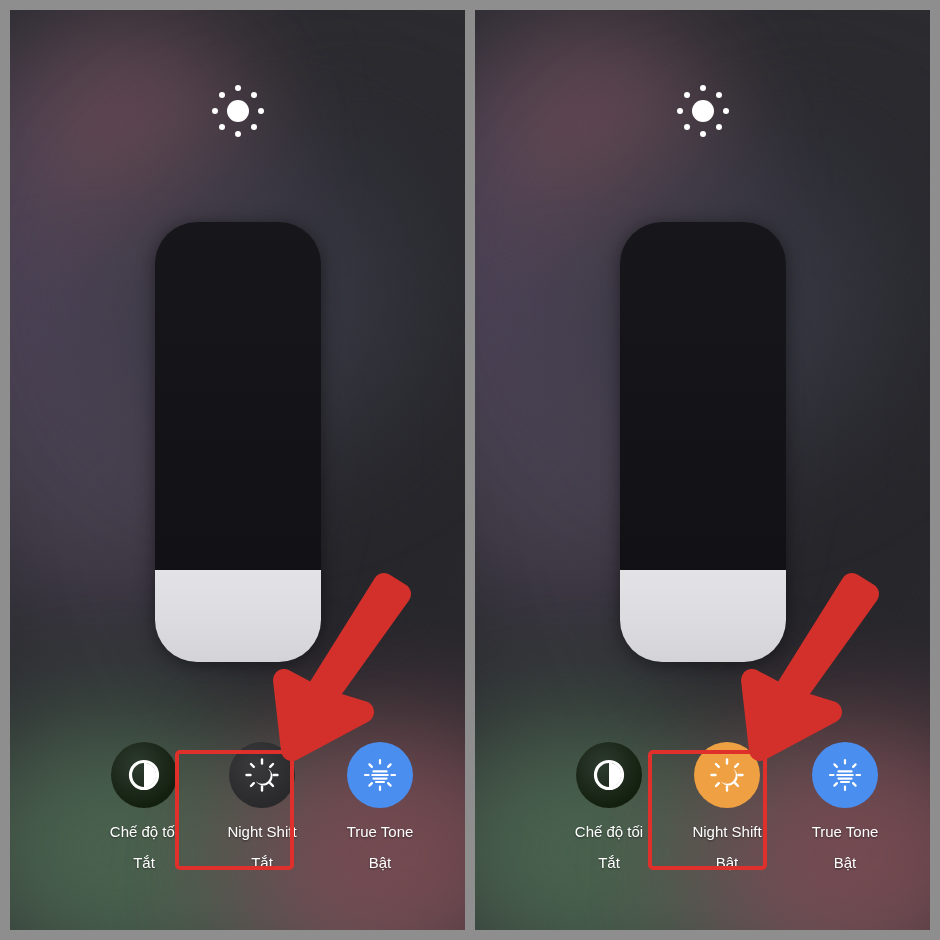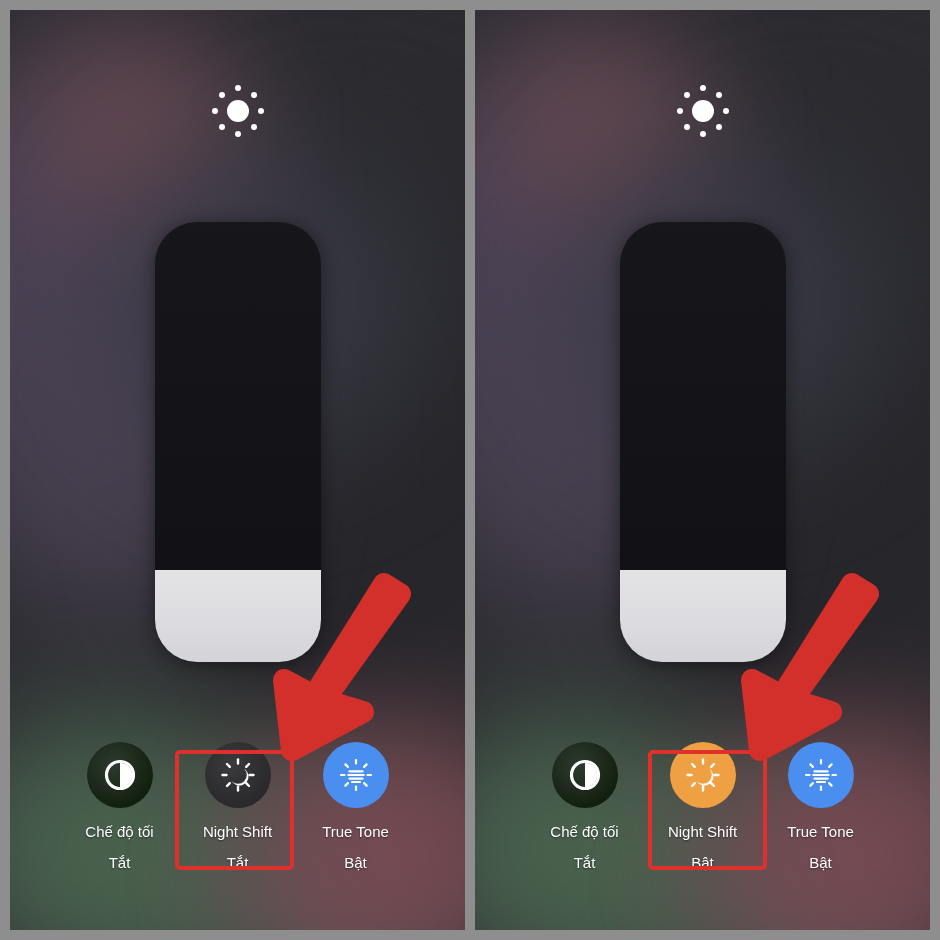--- a/index.html
+++ b/index.html
@@ -84,21 +84,21 @@
   .arrow { position: absolute; pointer-events: none; }
   .arrow-left  { left: 262px; top: 572px; width: 160px; height: 200px; }
   .arrow-right { left: 730px; top: 572px; width: 160px; height: 200px; }
 
   
   .toggle-row {
     position: absolute;
     left: 0; right: 0;
     bottom: 58px;
     display: flex;
-    justify-content: center;
+    justify-content: flex-end;
     align-items: flex-start;
     padding: 0 26px;
   }
   .toggle {
     width: 118px;
     display: flex;
     flex-direction: column;
     align-items: center;
     padding-top: 8px;
   }

